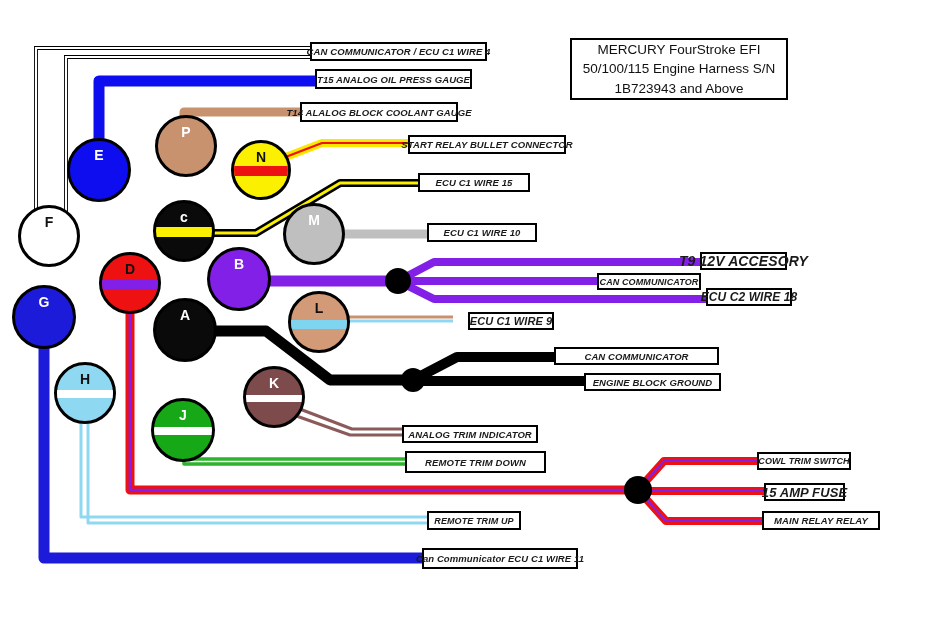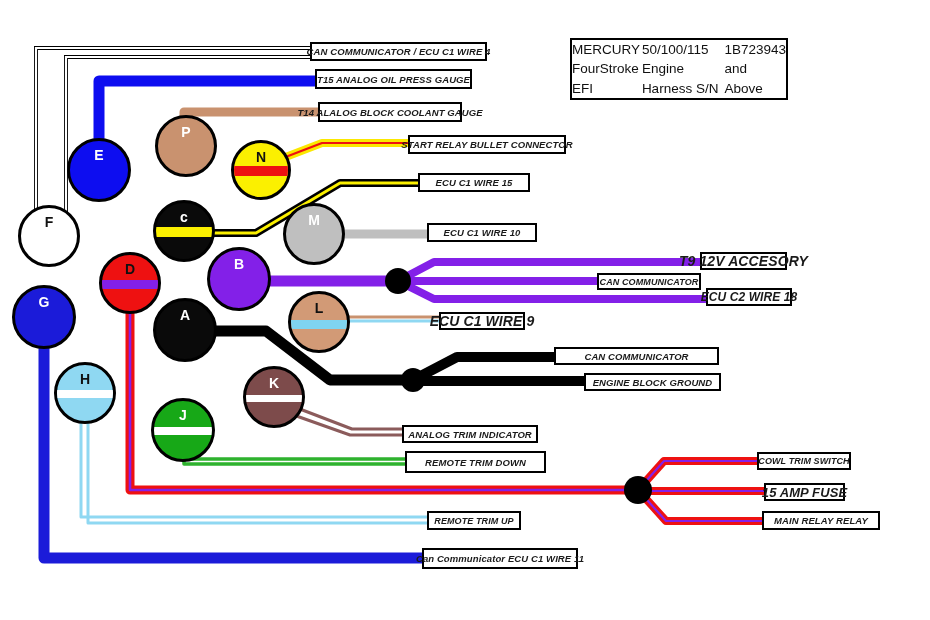--- a/index.html
+++ b/index.html
@@ -4,21 +4,21 @@
 <style>
   html,body{margin:0;padding:0;background:#fff;}
   .canvas{position:relative;width:930px;height:620px;background:#ffffff;overflow:hidden;
           font-family:"Liberation Sans",sans-serif;}
   .wires{position:absolute;left:0;top:0;z-index:1;}
   .lbl{position:absolute;z-index:3;background:#fff;border:2.5px solid #000;
        display:flex;align-items:center;justify-content:center;
        font-size:9.5px;font-weight:600;color:#1a1a1a;white-space:nowrap;
        letter-spacing:.1px;box-sizing:border-box;font-style:italic;}
   .titlebox{position:absolute;z-index:3;background:#fff;border:2.5px solid #000;
-       display:flex;flex-direction:row;align-items:center;justify-content:center;
+       display:flex;flex-direction:column;align-items:center;justify-content:center;
        font-size:13.5px;color:#111;line-height:1.45;box-sizing:border-box;}
   .node{position:absolute;z-index:2;border:3px solid #000;border-radius:50%;
         overflow:hidden;box-sizing:border-box;}
   .node .letter{position:absolute;top:6px;left:0;width:100%;text-align:center;
         font-size:14px;font-weight:600;z-index:2;}
   .node .stripe{position:absolute;left:-4px;right:-4px;z-index:1;}
 </style>
 </head>
 <body>
 
@@ -150,28 +150,28 @@
   </div>
 
   <div class="titlebox" style="left:570px;top:38px;width:218px;height:62px">
     <div>MERCURY FourStroke EFI</div>
     <div>50/100/115 Engine Harness S/N</div>
     <div>1B723943 and Above</div>
   </div>
 
   <div class="lbl" style="left:310px;top:42px;width:177px;height:19px">CAN COMMUNICATOR / ECU C1 WIRE 4</div>
   <div class="lbl" style="left:315px;top:69px;width:157px;height:20px">T15 ANALOG OIL PRESS GAUGE</div>
-  <div class="lbl" style="left:318px;top:102px;width:144px;height:20px">T14 ALALOG BLOCK COOLANT GAUGE</div>
+  <div class="lbl" style="left:300px;top:102px;width:158px;height:20px">T14 ALALOG BLOCK COOLANT GAUGE</div>
   <div class="lbl" style="left:408px;top:135px;width:158px;height:19px">START RELAY BULLET CONNECTOR</div>
   <div class="lbl" style="left:418px;top:173px;width:112px;height:19px">ECU C1 WIRE 15</div>
   <div class="lbl" style="left:427px;top:223px;width:110px;height:19px">ECU C1 WIRE 10</div>
   <div class="lbl" style="left:700px;top:252px;width:87px;height:18px;font-size:14px">T9 12V ACCESORY</div>
   <div class="lbl" style="left:597px;top:273px;width:104px;height:17px;font-size:9px">CAN COMMUNICATOR</div>
   <div class="lbl" style="left:706px;top:288px;width:86px;height:18px;font-size:12px">ECU C2 WIRE 18</div>
-  <div class="lbl" style="left:439px;top:312px;width:86px;height:18px;font-size:14px">ECU C1 WIRE 9</div>
+  <div class="lbl" style="left:468px;top:312px;width:86px;height:18px;font-size:11px">ECU C1 WIRE 9</div>
   <div class="lbl" style="left:554px;top:347px;width:165px;height:18px">CAN COMMUNICATOR</div>
   <div class="lbl" style="left:584px;top:373px;width:137px;height:18px">ENGINE BLOCK GROUND</div>
   <div class="lbl" style="left:402px;top:425px;width:136px;height:18px">ANALOG TRIM INDICATOR</div>
   <div class="lbl" style="left:405px;top:451px;width:141px;height:22px">REMOTE TRIM DOWN</div>
   <div class="lbl" style="left:757px;top:452px;width:94px;height:18px;font-size:9px">COWL TRIM SWITCH</div>
   <div class="lbl" style="left:764px;top:483px;width:81px;height:18px;font-size:13px">15 AMP FUSE</div>
   <div class="lbl" style="left:762px;top:511px;width:118px;height:19px">MAIN RELAY RELAY</div>
   <div class="lbl" style="left:427px;top:511px;width:94px;height:19px;font-size:9px">REMOTE TRIM UP</div>
   <div class="lbl" style="left:422px;top:548px;width:156px;height:21px">Can Communicator ECU C1 WIRE 11</div>
 

